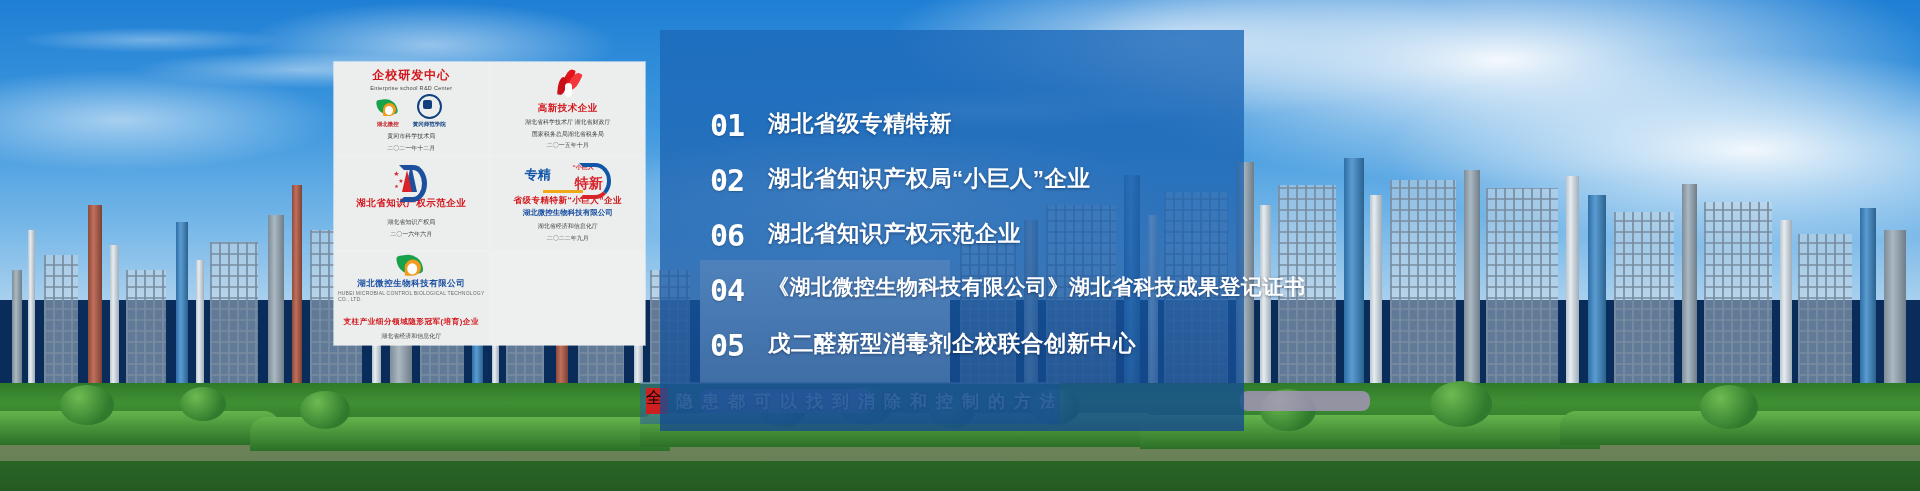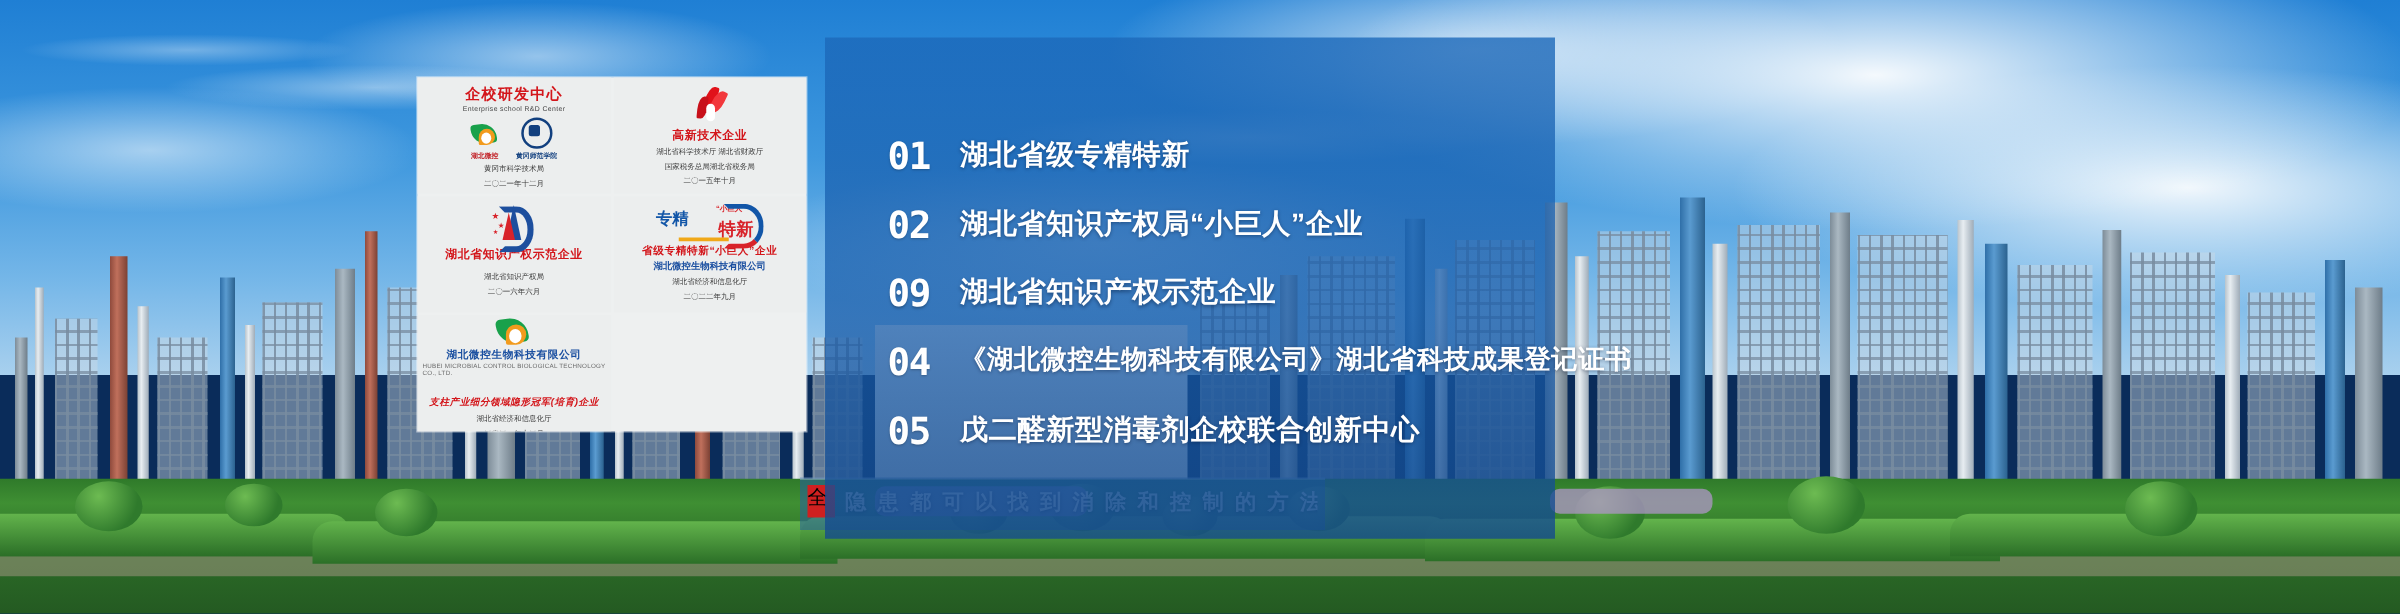--- a/index.html
+++ b/index.html
@@ -233,21 +233,21 @@
         <span class="num">01</span>
         <span class="txt">湖北省级专精特新</span>
       </div>
 
       <div class="row">
         <span class="num">02</span>
         <span class="txt">湖北省知识产权局“小巨人”企业</span>
       </div>
 
       <div class="row">
-        <span class="num">09</span>
+        <span class="num">06</span>
         <span class="txt">湖北省知识产权示范企业</span>
       </div>
 
       <div class="row wide">
         <span class="num">04</span>
         <span class="txt">《湖北微控生物科技有限公司》湖北省科技成果登记证书</span>
       </div>
 
       <div class="row">
         <span class="num">05</span>
@@ -331,20 +331,20 @@
     <div class="cert">
       <div class="logo">
         <div class="leafmark" style="transform:scale(1.25);">
           <div class="g"></div>
             <div class="o"></div>
             <div class="w"></div>
         </div>
       </div>
       <div class="title blue" style="font-size:8.5px;">湖北微控生物科技有限公司</div>
       <div class="sub2">HUBEI MICROBIAL CONTROL BIOLOGICAL TECHNOLOGY CO., LTD.</div>
-      <div class="title" style="font-size:7.6px;margin-top:15px;font-style:italic;">支柱产业细分领域隐形冠军(培育)企业</div>
+      <div class="title" style="font-size:7.6px;margin-top:15px;">支柱产业细分领域隐形冠军(培育)企业</div>
       <div class="sub" style="margin-top:5px;">湖北省经济和信息化厅</div>
       <div class="sub">二〇二一年十二月</div>
     </div>
 
   </div>
 
 </div>
 
 </body></html>

